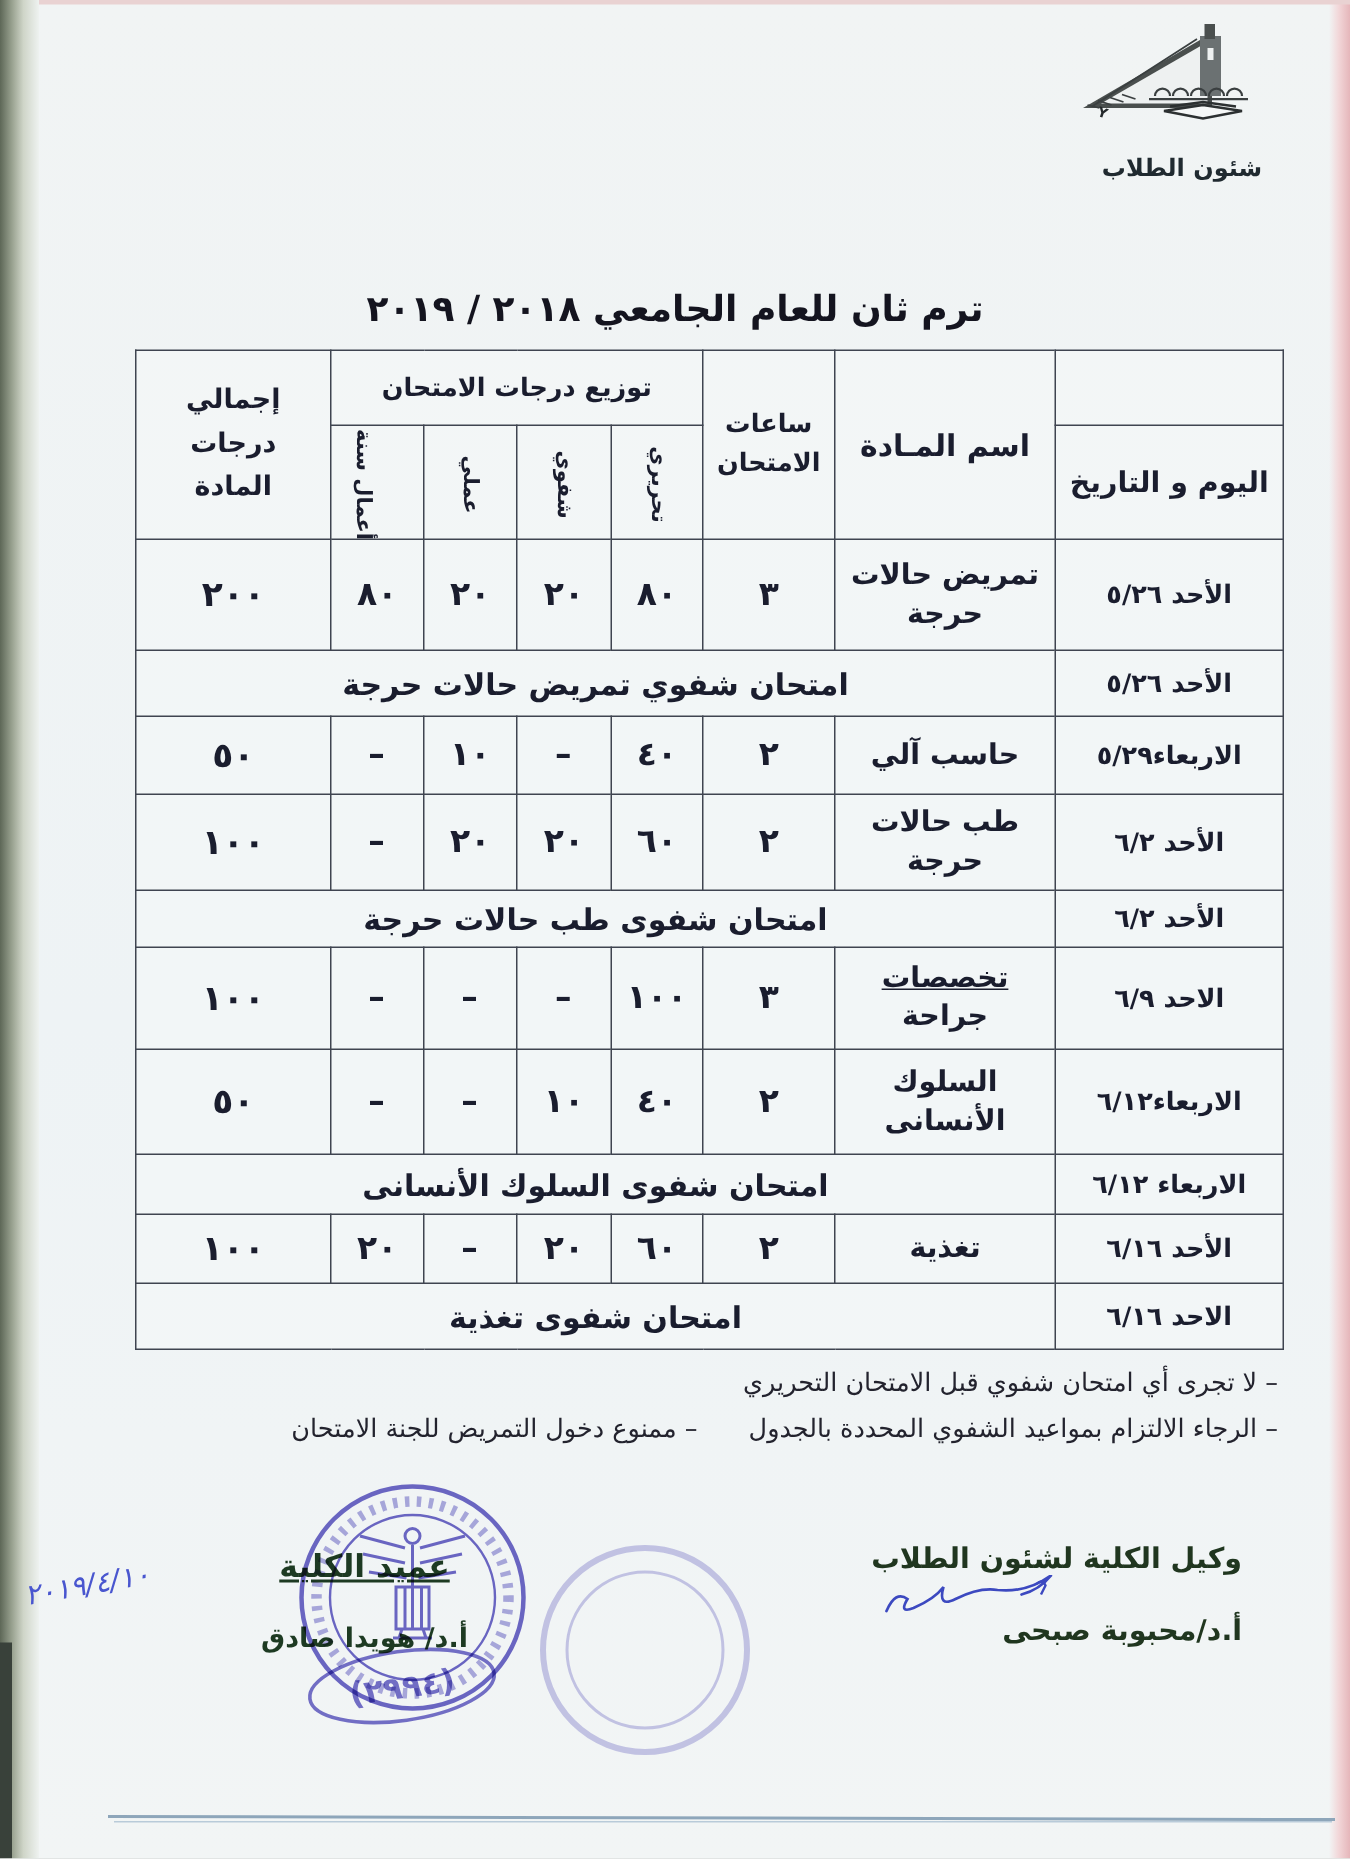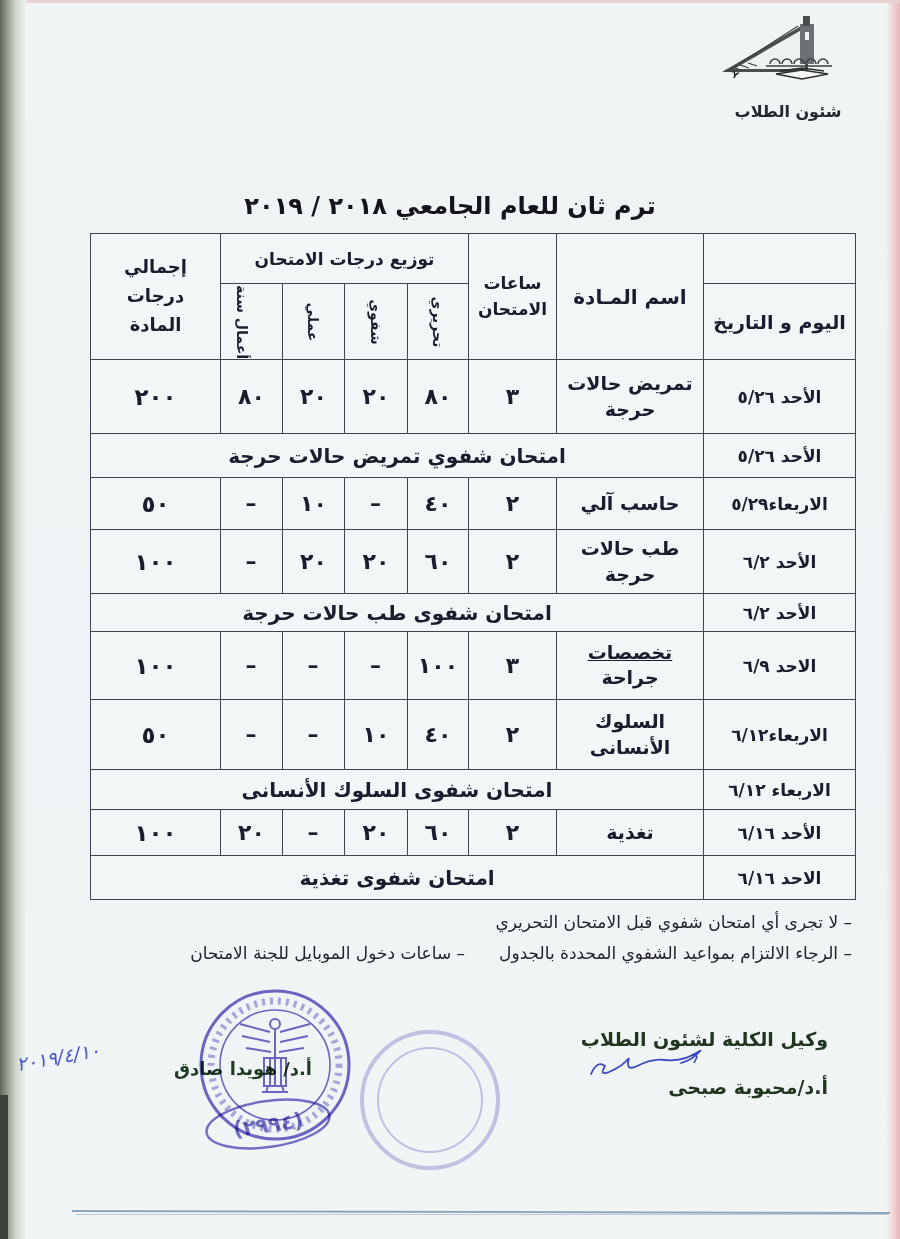--- a/index.html
+++ b/index.html
@@ -229,33 +229,34 @@
     </tr>
         <tr>
       <td class="c-date">الاحد ٦/١٦</td>
       <td class="c-oral-label" colspan="7">امتحان شفوى تغذية</td>
     </tr>
       </tbody>
   </table>
 
   <div class="notes">
     <div class="note-line">–  لا تجرى أي امتحان شفوي قبل الامتحان التحريري</div>
-    <div class="note-line"><span>–  الرجاء الالتزام بمواعيد الشفوي المحددة بالجدول</span><span class="note-gap"></span><span>–  ساعات دخول الموبايل للجنة الامتحان</span></div>
+    <div class="note-line"><span>–  الرجاء الالتزام بمواعيد الشفوي المحددة بالجدول</span><span class="note-gap"></span><span>–  ممنوع دخول التمريض للجنة الامتحان</span></div>
   </div>
 
   <div class="sig-right">
     <div class="sig-title">وكيل الكلية لشئون الطلاب</div>
     <svg class="sig-squiggle" width="170" height="30" viewBox="0 0 170 30">
       <path d="M18,24 q6,-14 14,-8 q-6,10 4,6 q14,-6 20,-14 q-4,14 8,8 q16,-8 28,-6 q20,2 36,-10 q-8,10 -20,13" fill="none" stroke="#3c49c0" stroke-width="1.8" stroke-linecap="round"></path>
       <path d="M118,6 q4,-4 6,1 l-3,6" fill="none" stroke="#3c49c0" stroke-width="1.6"></path>
     </svg>
     <div class="sig-name">أ.د/محبوبة صبحى</div>
   </div>
 
   <div class="sig-left">
+    <div class="sig-title">عميد الكلية</div>
     <div class="sig-name">أ.د/ هويدا صادق</div>
   </div>
 
   <div class="hand-date">٢٠١٩/٤/١٠</div>
 
   <svg class="stamp stamp-faint" width="150" height="170" viewBox="0 0 150 170">
     <circle cx="78" cy="88" r="68" fill="none" stroke="#564fc0" stroke-width="4"></circle>
     <circle cx="78" cy="88" r="52" fill="none" stroke="#564fc0" stroke-width="2"></circle>
   </svg>
 

